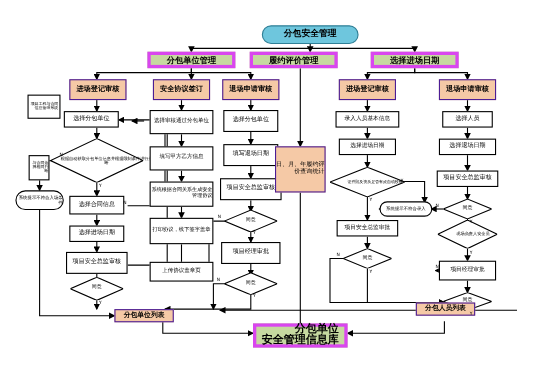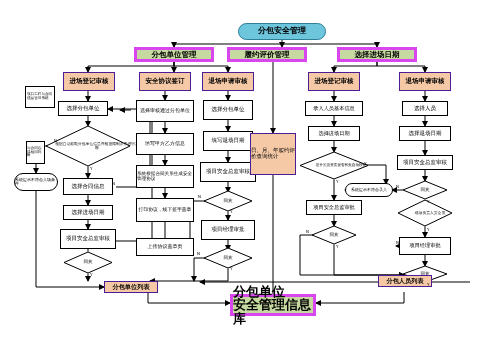--- a/index.html
+++ b/index.html
@@ -1,18 +1,18 @@
 <!DOCTYPE html>
 <html><head>
 <meta charset="utf-8">
 <style>
   html,body{margin:0;padding:0;background:#ffffff;}
   body{font-family:"DejaVu Sans","Liberation Sans",sans-serif;}
   #canvas{position:relative;width:503px;height:356px;background:#ffffff;overflow:hidden;}
-  .node{position:absolute;box-sizing:border-box;display:flex;align-items:center;justify-content:center;text-align:left;line-height:1.05;color:#000;}
+  .node{position:absolute;box-sizing:border-box;display:flex;align-items:center;justify-content:center;text-align:right;line-height:1.05;color:#000;}
   .rect{border:1px solid #000;}
   .green{background:#c6d9a0;border:3px solid #d946ef;}
   .orange{background:#f5c9a6;border:1px solid #4c1d95;}
   .white{background:#ffffff;border:1px solid #000;}
   .cyan{background:#6ec6dd;border:1px solid #2f7f96;border-radius:999px;}
   .pill{background:#ffffff;border:1px solid #000;border-radius:999px;}
   .note{background:#ffffff;border:1px solid #000;color:#000;}
   .diamond{position:absolute;}
   .diamond .dshape{position:absolute;left:0;top:0;width:100%;height:100%;}
   .diamond .dlabel{position:absolute;left:0;top:0;width:100%;height:100%;display:flex;align-items:center;justify-content:center;text-align:center;line-height:1;}
@@ -239,21 +239,21 @@
     <svg class="dshape" viewBox="0 0 44 16" preserveAspectRatio="none">
         <polygon points="22,0 44,8 22,16 0,8" fill="#fff" stroke="#000" stroke-width="1"></polygon>
       </svg>
     <div class="dlabel" style="font-size:4.5px;">同意</div>
   </div>
 
   <div class="node orange rect" style="left:104px;top:281px;width:54px;height:12px;font-size:6.2px;font-weight:bold;">分包单位列表</div>
 
   <div class="node orange rect" style="left:378px;top:275px;width:54px;height:12px;font-size:6.2px;font-weight:bold;">分包人员列表</div>
 
-  <div class="node green rect" style="left:230px;top:294px;width:86px;height:22px;font-size:13px;font-weight:bold;white-space:pre-line;">分包单位
+  <div class="node green rect" style="left:230px;top:294px;width:86px;height:22px;font-size:10px;font-weight:bold;white-space:pre-line;">分包单位
 安全管理信息库</div>
 
   <div class="elabel" style="left:54px;top:138px;font-size:4px;">N</div>
   <div class="elabel" style="left:90px;top:166px;font-size:4px;">Y</div>
   <div class="elabel" style="left:112px;top:181px;font-size:4px;">N</div>
   <div class="elabel" style="left:90px;top:272px;font-size:4px;">Y</div>
   <div class="elabel" style="left:230px;top:209px;font-size:4px;">Y</div>
   <div class="elabel" style="left:198px;top:194px;font-size:4px;">N</div>
   <div class="elabel" style="left:230px;top:266px;font-size:4px;">Y</div>
   <div class="elabel" style="left:197px;top:251px;font-size:4px;">N</div>

